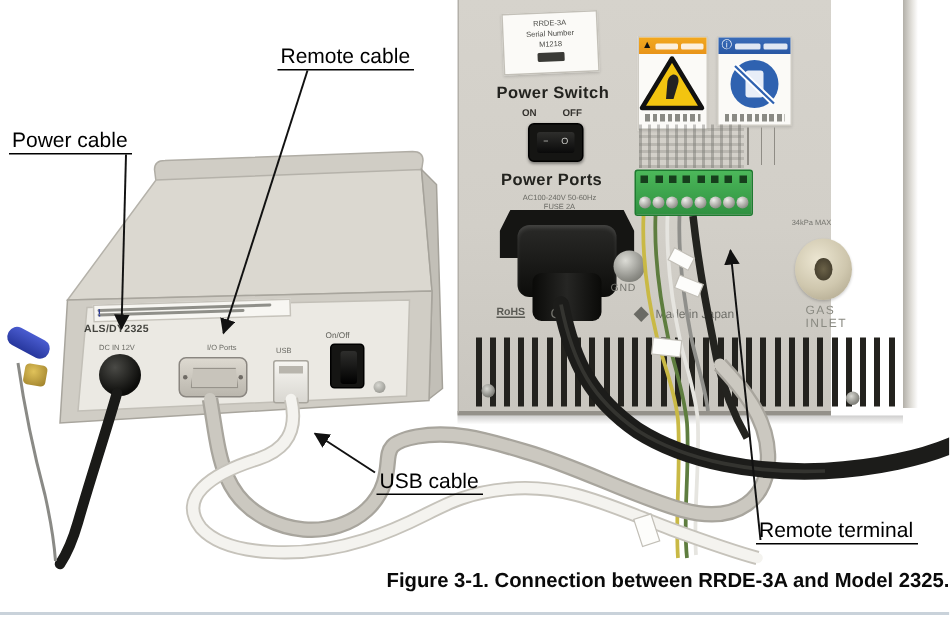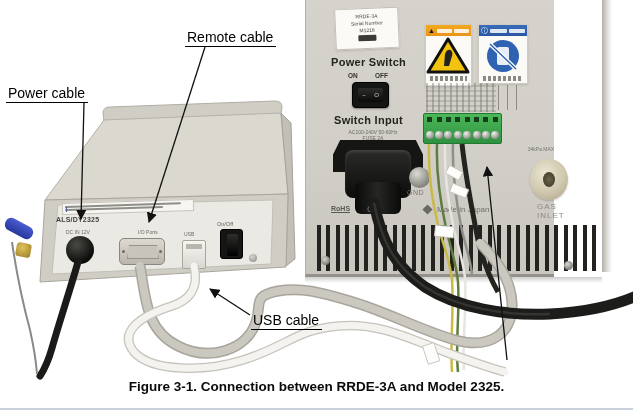--- a/index.html
+++ b/index.html
@@ -121,21 +121,21 @@
   svg.leaders{z-index:5;}
 
   
   .call{position:absolute;z-index:6;font-size:14px;color:#000;border-bottom:1.5px solid #000;
         padding:0 3px 1px 2px;white-space:nowrap;background:transparent;}
   .c-power{left:6px;top:85px;}
   .c-remote{left:185px;top:29px;}
   .c-usb{left:251px;top:312px;}
   .c-term{left:504px;top:345px;}
 
-  .caption{left:0;top:379px;width:100%;text-align:center;font-size:13.5px;font-weight:bold;color:#0a0a0a;z-index:6;}
+  .caption{left:0;top:379px;width:100%;text-align:right;font-size:13.5px;font-weight:bold;color:#0a0a0a;z-index:6;}
   .pageline{left:0;top:408px;width:100%;height:2px;background:#c9d2da;z-index:6;}
 </style>
 </head>
 <body>
 
 <div id="stage">
 
   <div class="abs rrde">
     <div class="abs serial">
       <div>RRDE-3A</div>
@@ -182,21 +182,21 @@
           <line x1="11" y1="8" x2="37" y2="33" stroke="#fff" stroke-width="4"></line>
           <line x1="11" y1="8" x2="37" y2="33" stroke="#2f62b0" stroke-width="1.5"></line>
         </svg>
       </div>
       <div class="st-foot"></div>
     </div>
 
     <div class="abs pinlabels"></div>
     <div class="abs pinticks"></div>
 
-    <div class="abs pi-title">Switch Input</div>
+    <div class="abs pi-title">Power Ports</div>
     <div class="abs pi-spec">
       <div>AC100-240V 50-60Hz</div>
       <div>FUSE 2A</div>
     </div>
     <div class="abs inlet"></div>
     <div class="abs plug"></div>
     <div class="abs grip"></div>
 
     <div class="abs terminal">
       <div class="cell">
@@ -326,16 +326,17 @@
     </defs>
     <line x1="84" y1="103" x2="81" y2="219" stroke="#111" stroke-width="1.3" marker-end="url(#arr)"></line>
     <line x1="205" y1="47" x2="149" y2="222" stroke="#111" stroke-width="1.3" marker-end="url(#arr)"></line>
     <line x1="250" y1="315" x2="210" y2="289" stroke="#111" stroke-width="1.3" marker-end="url(#arr)"></line>
     <line x1="507" y1="360" x2="487" y2="167" stroke="#111" stroke-width="1.3" marker-end="url(#arr)"></line>
   </svg>
 
   <div class="call c-remote">Remote cable</div>
   <div class="call c-power">Power cable</div>
   <div class="call c-usb">USB cable</div>
+  <div class="call c-term">Remote terminal</div>
 
   <div class="abs caption">Figure 3-1. Connection between RRDE-3A and Model 2325.</div>
   <div class="abs pageline"></div>
 </div>
 
 </body></html>

